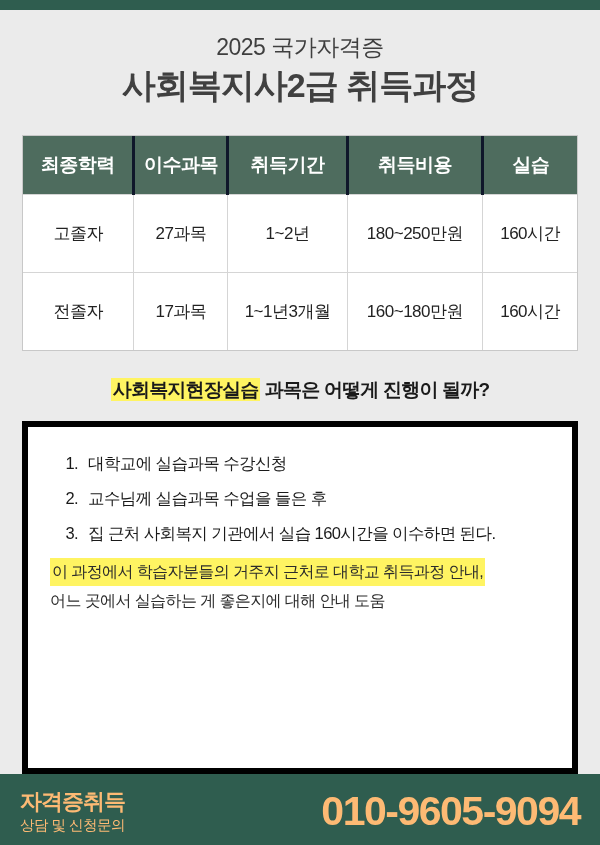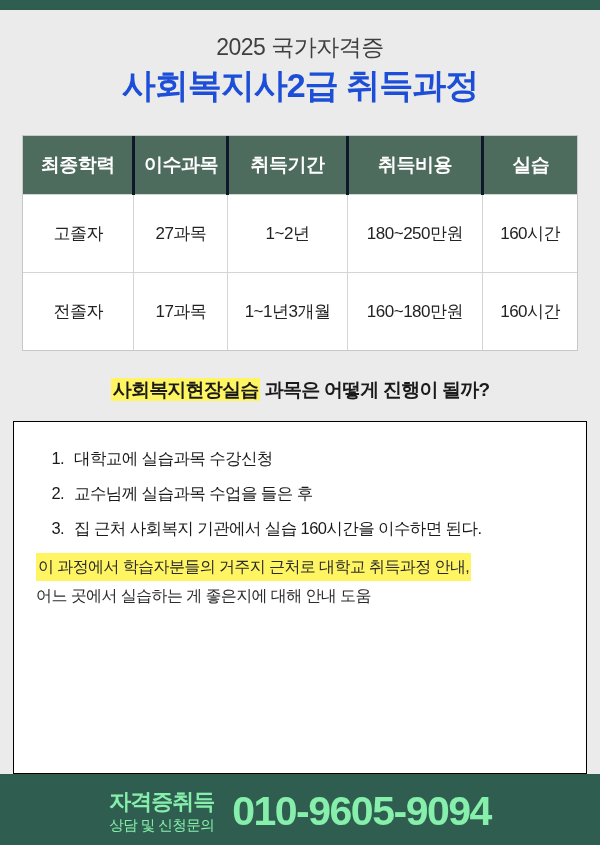--- a/index.html
+++ b/index.html
@@ -36,21 +36,21 @@
     background: #ebebeb;
   }
   .header .year-line {
     font-size: 23px;
     color: #3f3f3f;
     letter-spacing: -0.5px;
   }
   .header .main-title {
     font-size: 34px;
     font-weight: bold;
-    color: #1d4ed8;
+    color: #404040;
     letter-spacing: -1px;
   }
   
   .table-wrap {
     margin: 8px 22px 0 22px;
     background: #ffffff;
     border: 1px solid #c8c8c8;
     flex: 0 0 auto;
   }
   table.spec {
@@ -97,23 +97,23 @@
     color: #1a1a1a;
     letter-spacing: -0.8px;
   }
   .hl-yellow {
     background: #fff462;
     padding: 1px 2px;
     text-align: center;
   }
   
   .steps-box {
-    margin: 0 13px;
+    margin: 0 22px;
     background: #ffffff;
-    border: 1px solid #000000;
+    border: 6px solid #000000;
     padding: 26px 22px 22px 22px;
     flex: 1 1 auto;
   }
   ol.steps {
     margin: 0 0 0 18px;
     padding: 0 0 0 14px;
     list-style: decimal;
   }
   ol.steps li {
     font-size: 16.5px;
@@ -129,25 +129,25 @@
     letter-spacing: -0.6px;
     line-height: 1.65;
   }
   .note .line1 { display: inline-block; }
   .note .line2 { display: block; margin-top: 2px; }
 
   
   .footer {
     flex: 0 0 auto;
     background: #2f5d4f;
-    color: #86efac;
+    color: #fdba74;
     padding: 14px 20px 10px 20px;
     display: flex;
     align-items: center;
-    justify-content: center;
+    justify-content: space-between;
     gap: 18px;
   }
   .footer .left-block {
     text-align: center;
     line-height: 1.15;
   }
   .footer .cert-line {
     font-size: 22px;
     font-weight: bold;
     letter-spacing: -1px;

